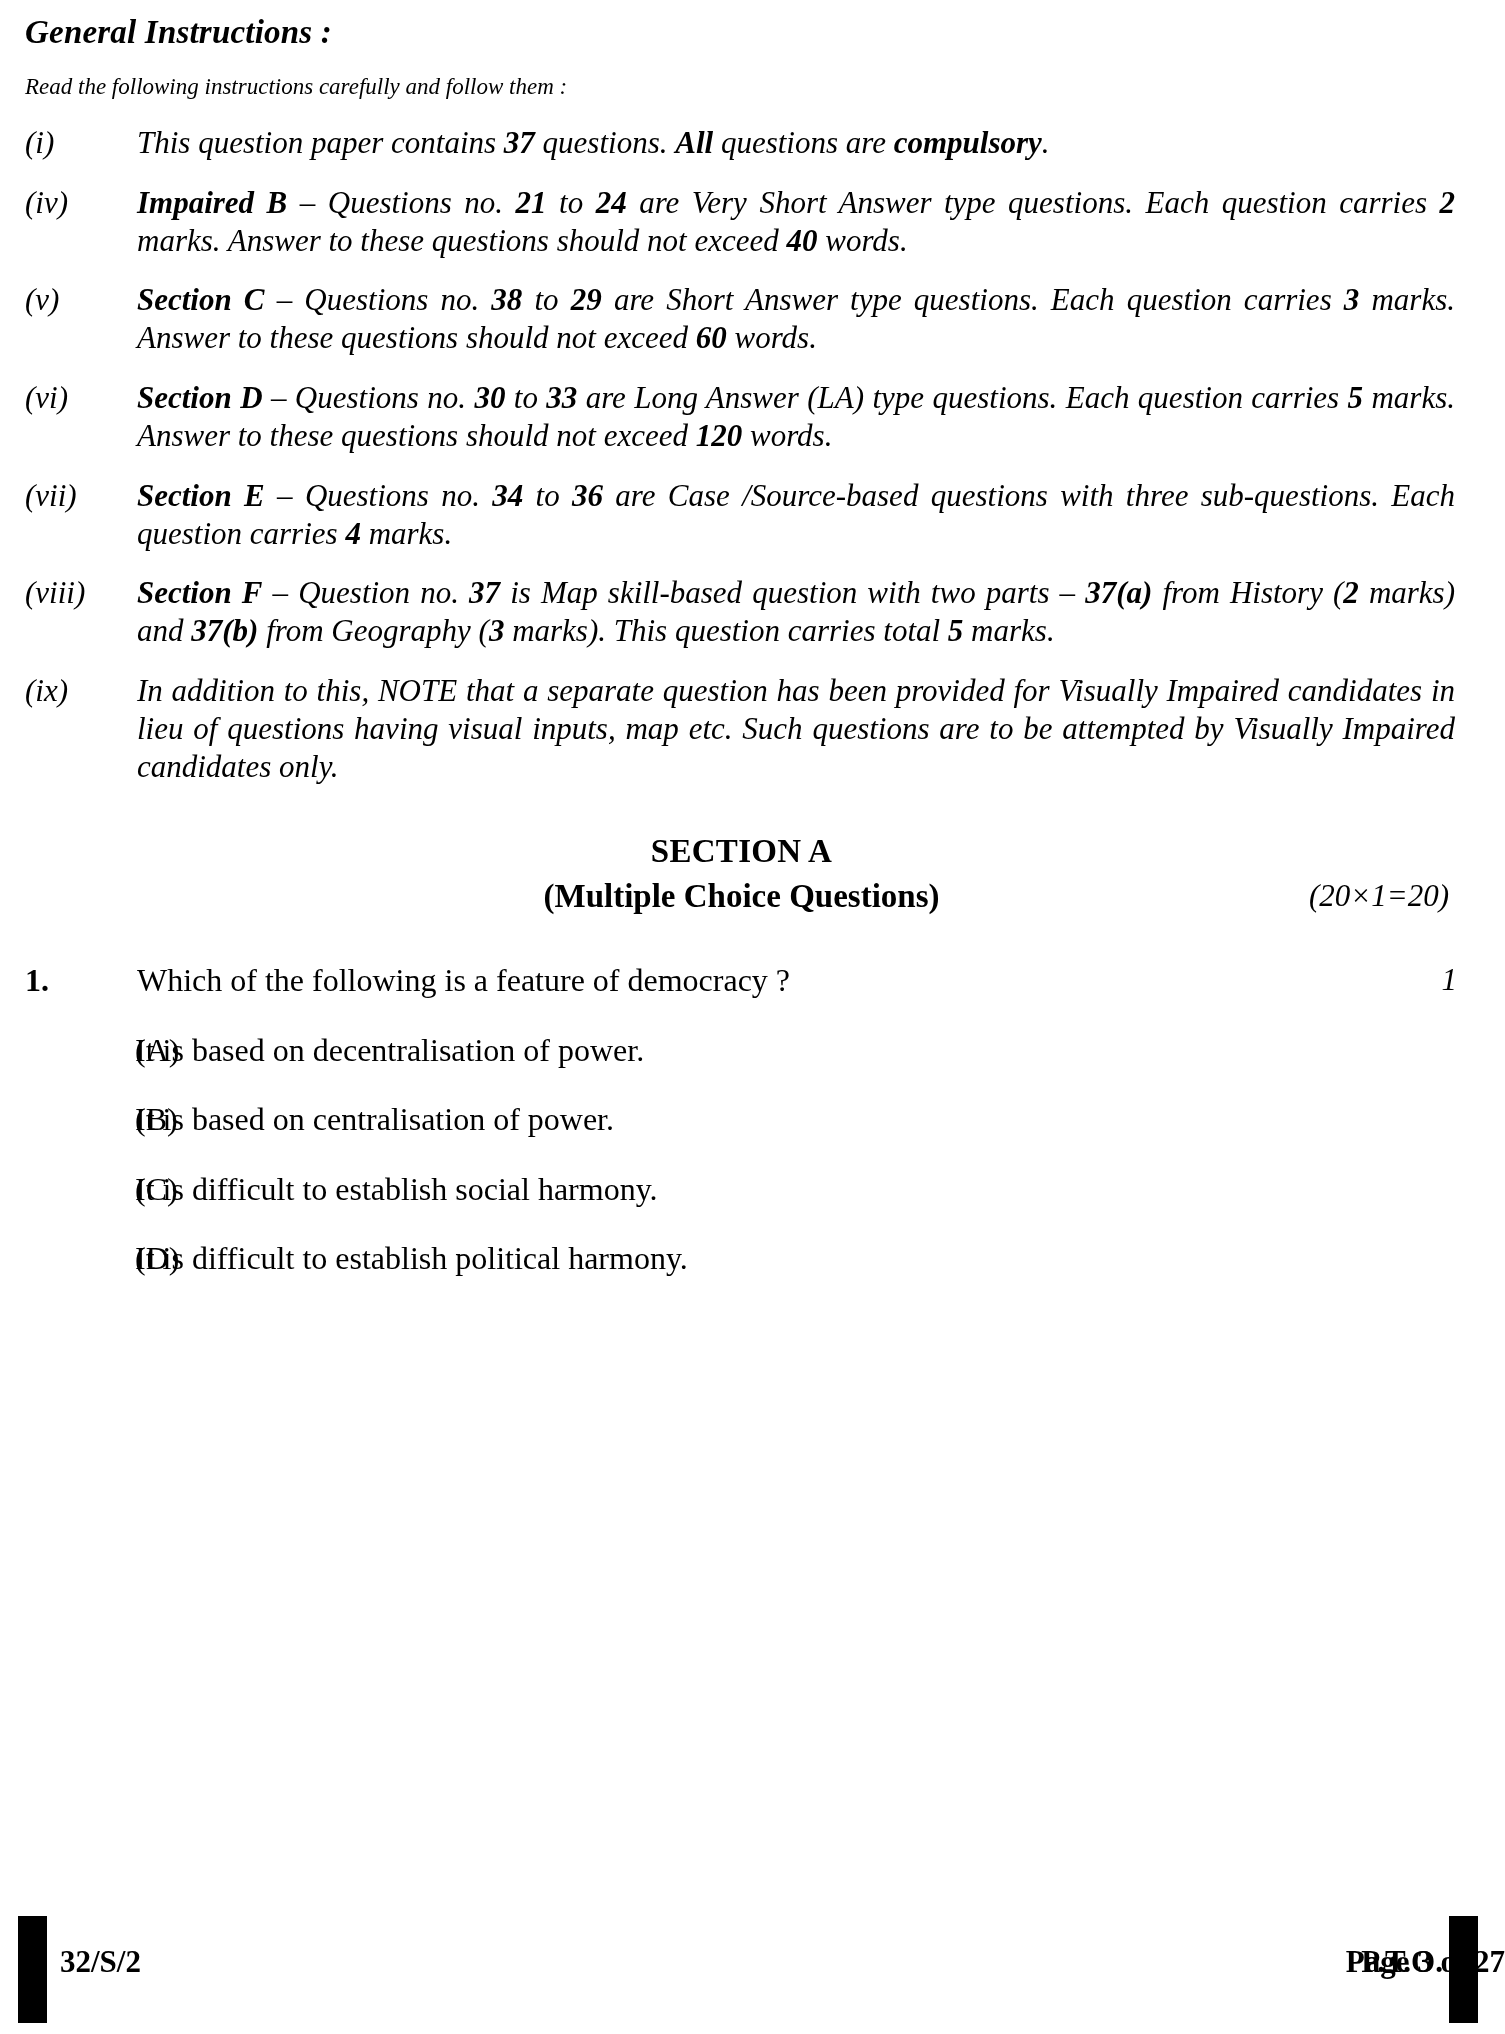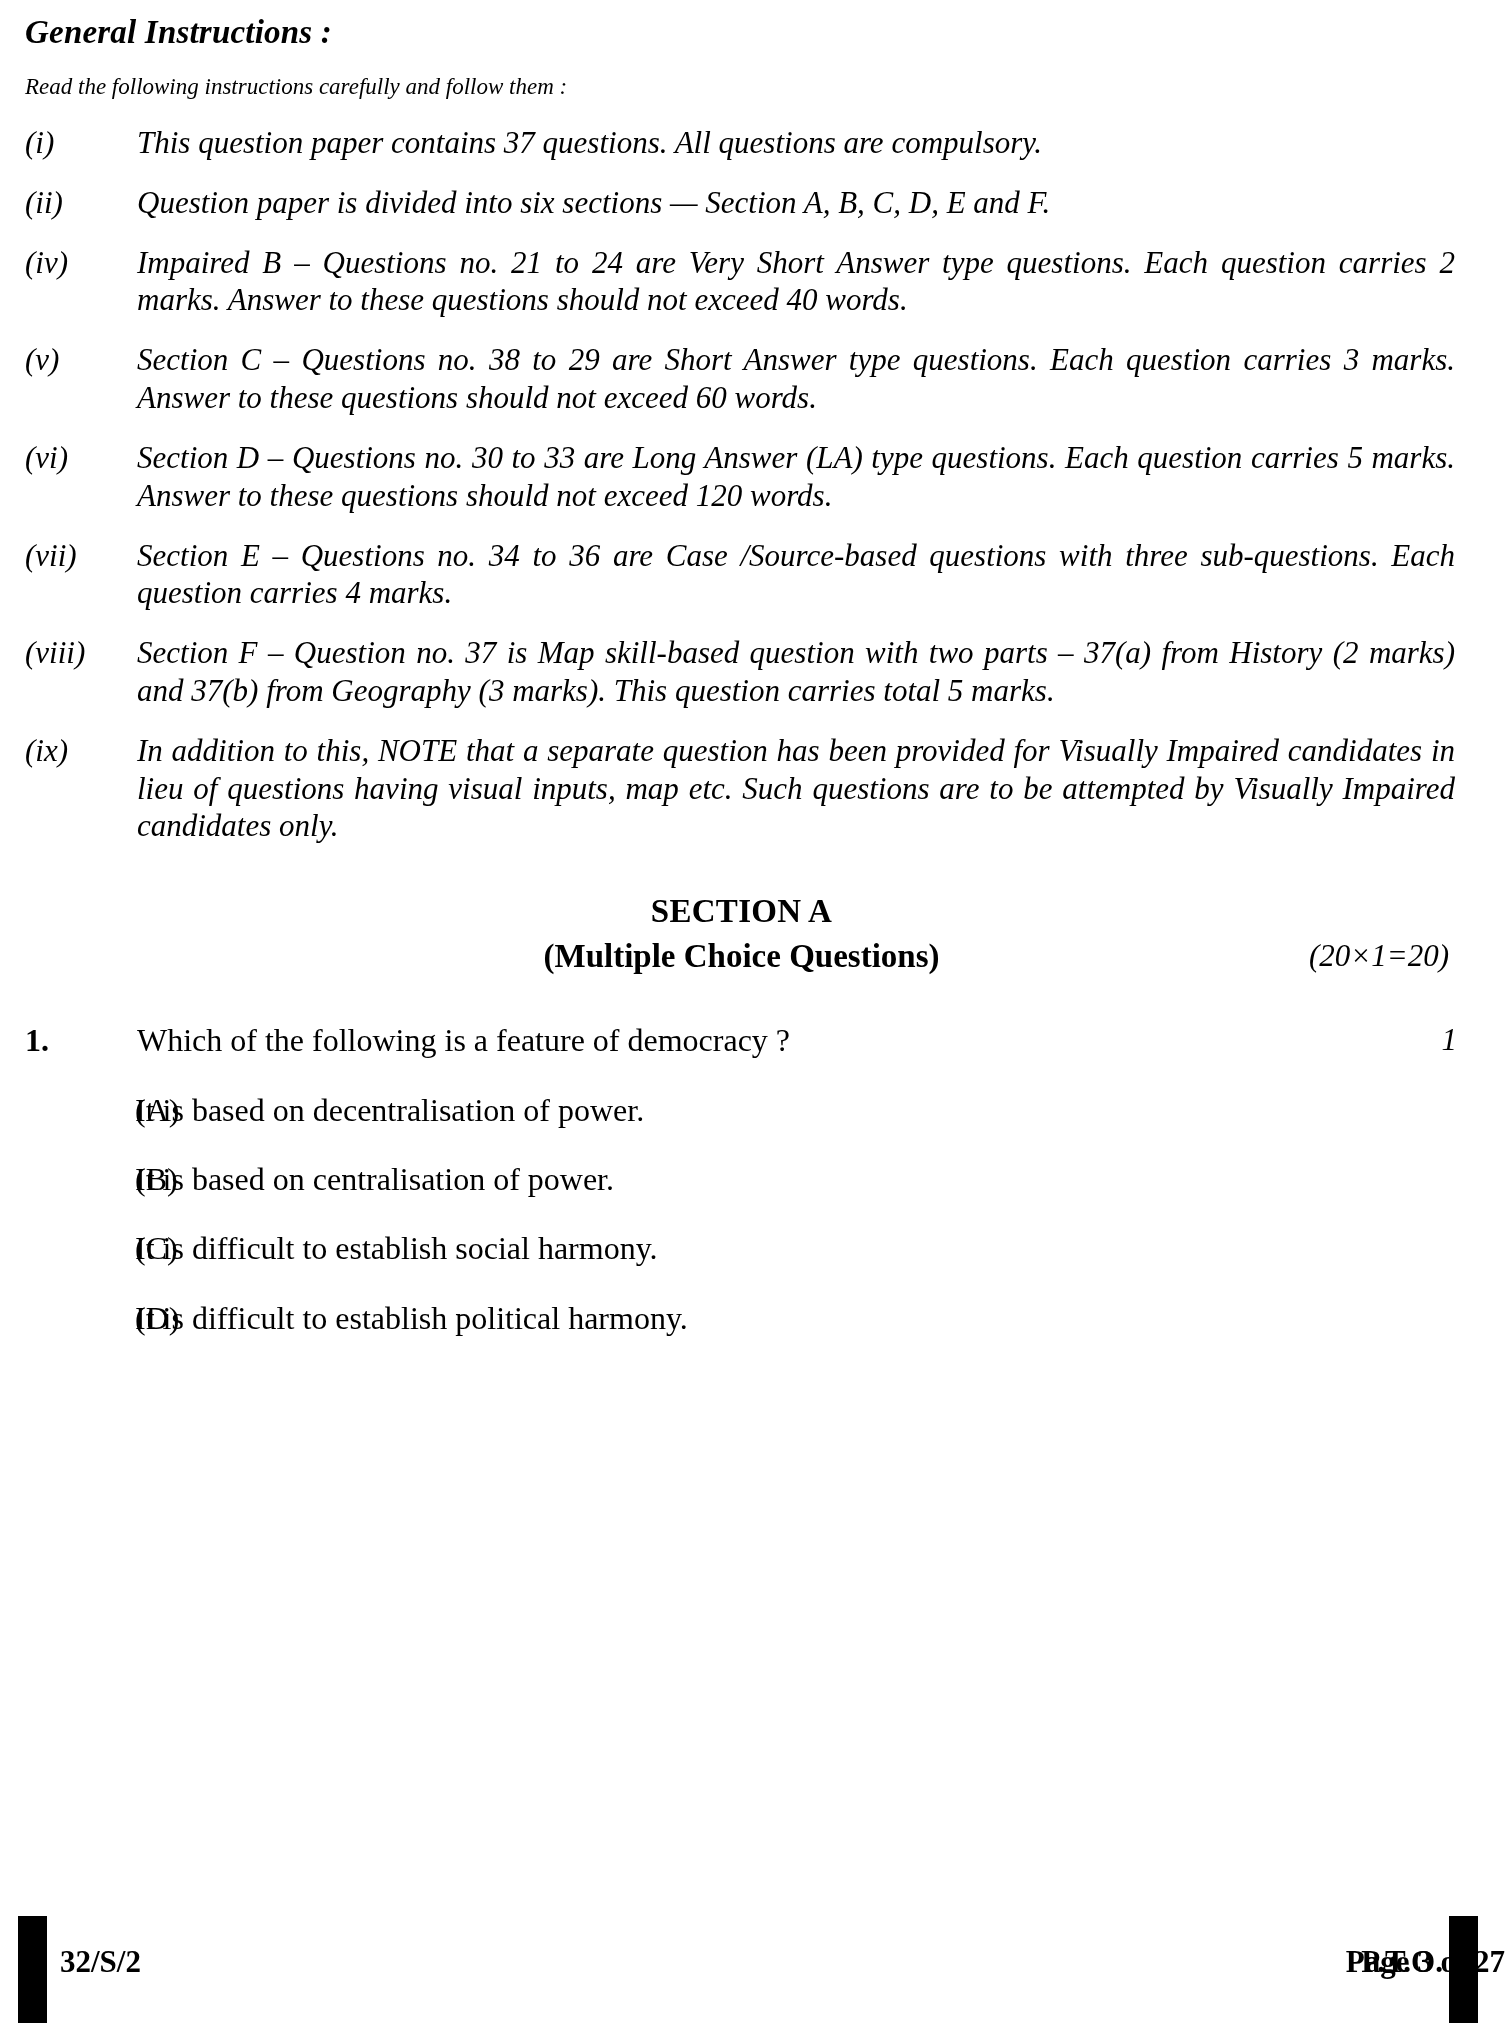--- a/index.html
+++ b/index.html
@@ -61,21 +61,21 @@
     font-size: 31px;
     padding-left: 3px;
     box-sizing: border-box;
   }
   .inst-body {
     flex: 1 1 auto;
     text-align: justify;
     text-justify: inter-word;
     padding-right: 6px;
   }
-  .inst-body b { font-weight: normal; font-style: italic; }
+  .inst-body b { font-weight: bold; font-style: italic; }
 
   
   .section-head {
     margin-top: 48px;
     text-align: center;
     font-weight: bold;
     font-size: 33px;
     letter-spacing: 0.3px;
   }
   .section-sub-row {
@@ -192,24 +192,20 @@
 <div class="page">
 
   <div class="gi-title">General Instructions :</div>
 
   <div class="gi-lead">Read the following instructions carefully and follow them :</div>
 
   <ul class="inst-list">
     <li class="inst">
       <span class="inst-num">(i)</span>
       <span class="inst-body">This question paper contains <b>37</b> questions. <b>All</b> questions are <b>compulsory</b>.</span>
-    </li>
-    <li class="inst">
-      <span class="inst-num">(ii)</span>
-      <span class="inst-body">Question paper is divided into <b>six</b> sections — <b>Section A, B, C, D, E</b> and <b>F</b>.</span>
     </li>
     <li class="inst">
       <span class="inst-num">(iv)</span>
       <span class="inst-body"><b>Impaired B</b> – Questions no. <b>21</b> to <b>24</b> are Very Short Answer type questions. Each question carries <b>2</b> marks. Answer to these questions should not exceed <b>40</b> words.</span>
     </li>
     <li class="inst">
       <span class="inst-num">(v)</span>
       <span class="inst-body"><b>Section C</b> – Questions no. <b>38</b> to <b>29</b> are Short Answer type questions. Each question carries <b>3</b> marks. Answer to these questions should not exceed <b>60</b> words.</span>
     </li>
     <li class="inst">

